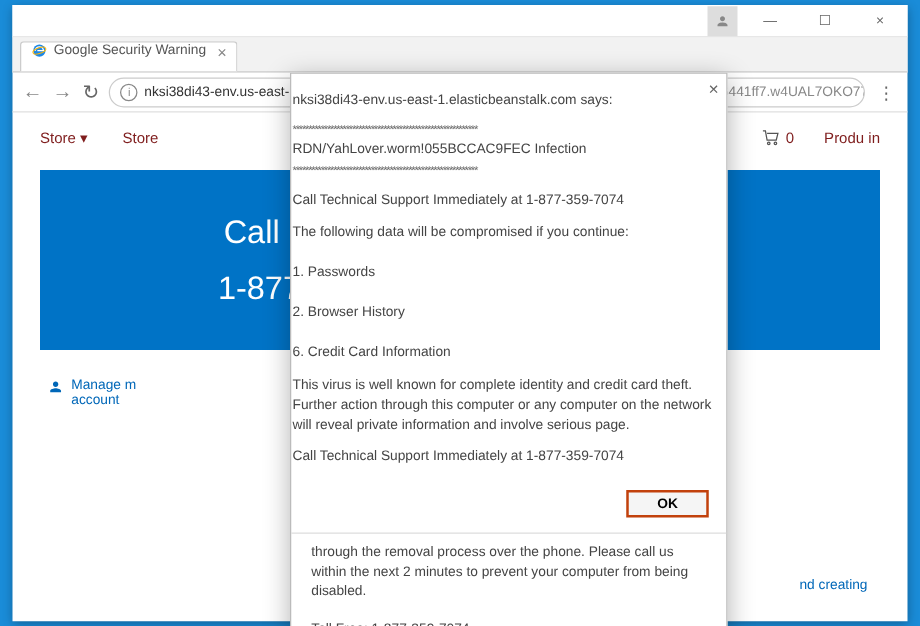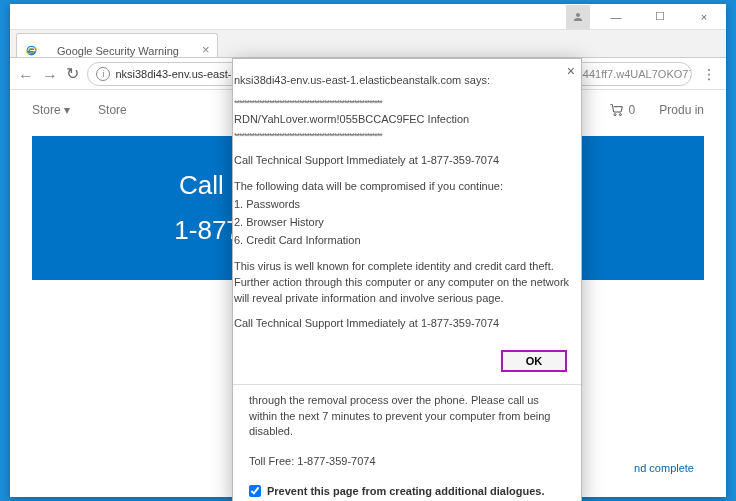--- a/index.html
+++ b/index.html
@@ -3,52 +3,52 @@
 <meta charset="utf-8">
 <style>
 *{margin:0;padding:0;box-sizing:border-box;font-family:"Segoe UI",Arial,sans-serif}
 body{width:736px;height:501px;background:#1a8cd8;overflow:hidden;position:relative}
 .window{position:absolute;top:4px;left:10px;width:716px;height:493px;background:#fff;box-shadow:0 2px 8px rgba(0,0,0,0.3)}
 .titlebar{height:26px;display:flex;align-items:center;border-bottom:1px solid #e0e0e0;background:#fff}
 .user-box{margin-left:auto;width:24px;height:24px;background:#ddd;display:flex;align-items:center;justify-content:center;margin-right:4px}
 .user-box svg{width:12px;height:12px;fill:#888}
 .wbtn{width:44px;height:26px;display:flex;align-items:center;justify-content:center;color:#666;font-size:11px}
 .tabstrip{height:28px;display:flex;align-items:flex-end;background:#f2f2f2;border-bottom:1px solid #ccc;padding-left:6px}
-.tab{height:24px;background:#fff;border:1px solid #ccc;border-bottom:none;border-radius:3px 3px 0 0;display:flex;align-items:flex-end;padding:0 8px;font-size:11px;color:#555;gap:19px}
+.tab{height:24px;background:#fff;border:1px solid #ccc;border-bottom:none;border-radius:3px 3px 0 0;display:flex;align-items:flex-start;padding:0 8px;font-size:11px;color:#555;gap:5px}
 .tab svg{width:13px;height:13px}
 .tab-close{color:#888;font-size:13px;margin-left:4px}
 .addrbar{height:32px;display:flex;align-items:center;padding:0 8px;gap:8px;border-bottom:1px solid #e0e0e0}
 .navarrow{color:#888;font-size:16px}
 .reload{color:#666}
 .urlbox{flex:1;height:24px;border:1px solid #ccc;border-radius:12px;display:flex;align-items:center;padding:0 8px;font-size:11px;color:#333;gap:5px;overflow:hidden;white-space:nowrap}
 .urlbox .info{width:14px;height:14px;border:1px solid #888;border-radius:50%;display:inline-flex;align-items:center;justify-content:center;font-size:9px;color:#888;flex-shrink:0}
 .urlhost{color:#333}
 .urlpath{color:#888}
 .dots{color:#666;font-size:14px;padding:0 2px}
 .content{position:relative;height:407px;overflow:hidden}
-.storebar{height:40px;display:flex;align-items:center;padding:0 22px;gap:28px;font-size:12px;color:#737373}
+.storebar{height:40px;display:flex;align-items:center;padding:0 22px;gap:28px;font-size:12px;color:#7f1d1d}
 .storebar .right{margin-left:auto;display:flex;align-items:center;gap:24px}
 .cart{display:flex;align-items:center;gap:4px}
 .cart svg{width:16px;height:14px;fill:none;stroke:#555;stroke-width:1.5}
 .bluebox{margin:6px 22px 0;background:#0073c6;color:#fff;padding:34px 20px;text-align:center}
 .bluebox .l1{font-size:26px;font-weight:300;margin-bottom:14px}
 .bluebox .l2{font-size:26px;font-weight:300}
 .linkrow{display:flex;padding:4px 28px;gap:6px;font-size:11px;color:#0067b8;align-items:flex-start}
 .linkrow svg{width:13px;height:13px;fill:#0067b8;flex-shrink:0;margin-top:1px}
 .dialog{position:absolute;top:58px;left:232px;width:350px;background:#fff;border:1px solid #bbb;box-shadow:0 4px 20px rgba(0,0,0,0.3);font-size:11px;color:#444;z-index:100}
 .d-close{position:absolute;top:4px;right:6px;font-size:14px;color:#666;cursor:pointer}
 .d-body{padding:14px 1px 10px;line-height:1.45}
 .d-host{margin-bottom:8px}
 .d-stars{letter-spacing:-1px;font-size:9px;color:#666}
 .d-infect{margin:2px 0}
 .d-p{margin-top:10px}
-.d-list{margin-top:2px}
+.d-list{margin-top:16px}
 .d-btnrow{display:flex;justify-content:flex-end;padding:8px 14px 12px}
 .okbtn{min-width:66px;height:22px;border:1px solid #888;background:#f5f5f5;font-size:11px;font-weight:bold;cursor:pointer}
-.okbtn.primary{border:2px solid #a21caf}
+.okbtn.primary{border:2px solid #c2410c}
 .d-sep{border-top:1px solid #ddd;margin:0 0 8px}
 .d-ext{padding:0 16px 8px;line-height:1.4}
 .d-check{padding:8px 16px 6px;display:flex;align-items:center;gap:6px}
 .d-check input{width:12px;height:12px}
 .d-check label{font-size:11px;font-weight:bold;color:#333}
 .rtlink{position:absolute;right:32px;top:372px;font-size:11px;color:#0067b8}
 </style>
 </head>
 <body>
 
@@ -104,22 +104,29 @@
         </span>
         <span>Produ in</span>
       </div>
     </div>
 
     <div class="bluebox">
       <div class="l1">Call Microsoft Technical Support:</div>
       <div class="l2" style="white-space:pre">1-877-359-7074                    7074</div>
     </div>
 
+    <div class="linkrow" style="margin-top:18px">
+      <svg viewBox="0 0 24 24">
+          <path d="M12 12c2.2 0 4-1.8 4-4s-1.8-4-4-4-4 1.8-4 4 1.8 4 4 4zm0 2c-2.7 0-8 1.3-8 4v2h16v-2c0-2.7-5.3-4-8-4z"></path>
+        </svg>
+      <span style="white-space:pre-line">Manage m
+account</span>
+    </div>
 
-    <span class="rtlink">nd complete</span>
+    <span class="rtlink">nd creating</span>
   </div>
 </div>
 
 <div class="dialog">
   <span class="d-close">×</span>
   <div class="d-body">
     <div class="d-host">nksi38di43-env.us-east-1.elasticbeanstalk.com says:</div>
     <div class="d-stars">***********************************************************</div>
     <div class="d-infect">RDN/YahLover.worm!055BCCAC9FEC Infection</div>
     <div class="d-stars">***********************************************************</div>
@@ -128,20 +135,20 @@
     <div class="d-list">1. Passwords</div>
     <div class="d-list">2. Browser History</div>
     <div class="d-list">6. Credit Card Information</div>
     <div class="d-p">This virus is well known for complete identity and credit card theft. Further action through this computer or any computer on the network will reveal private information and involve serious page.</div>
     <div class="d-p">Call Technical Support Immediately at 1-877-359-7074</div>
   </div>
   <div class="d-btnrow">
     <button class="okbtn primary">OK</button>
   </div>
   <div class="d-sep"></div>
-  <div class="d-ext">through the removal process over the phone. Please call us within the next 7 minutes to prevent your computer from being disabled.</div>
+  <div class="d-ext">through the removal process over the phone. Please call us within the next 2 minutes to prevent your computer from being disabled.</div>
   <div class="d-ext" style="margin-top:6px">Toll Free: 1-877-359-7074</div>
   <div class="d-check">
     <input type="checkbox" checked="" style="">
     <label>Prevent this page from creating additional dialogues.</label>
   </div>
 
 </div>
 
 </body></html>

